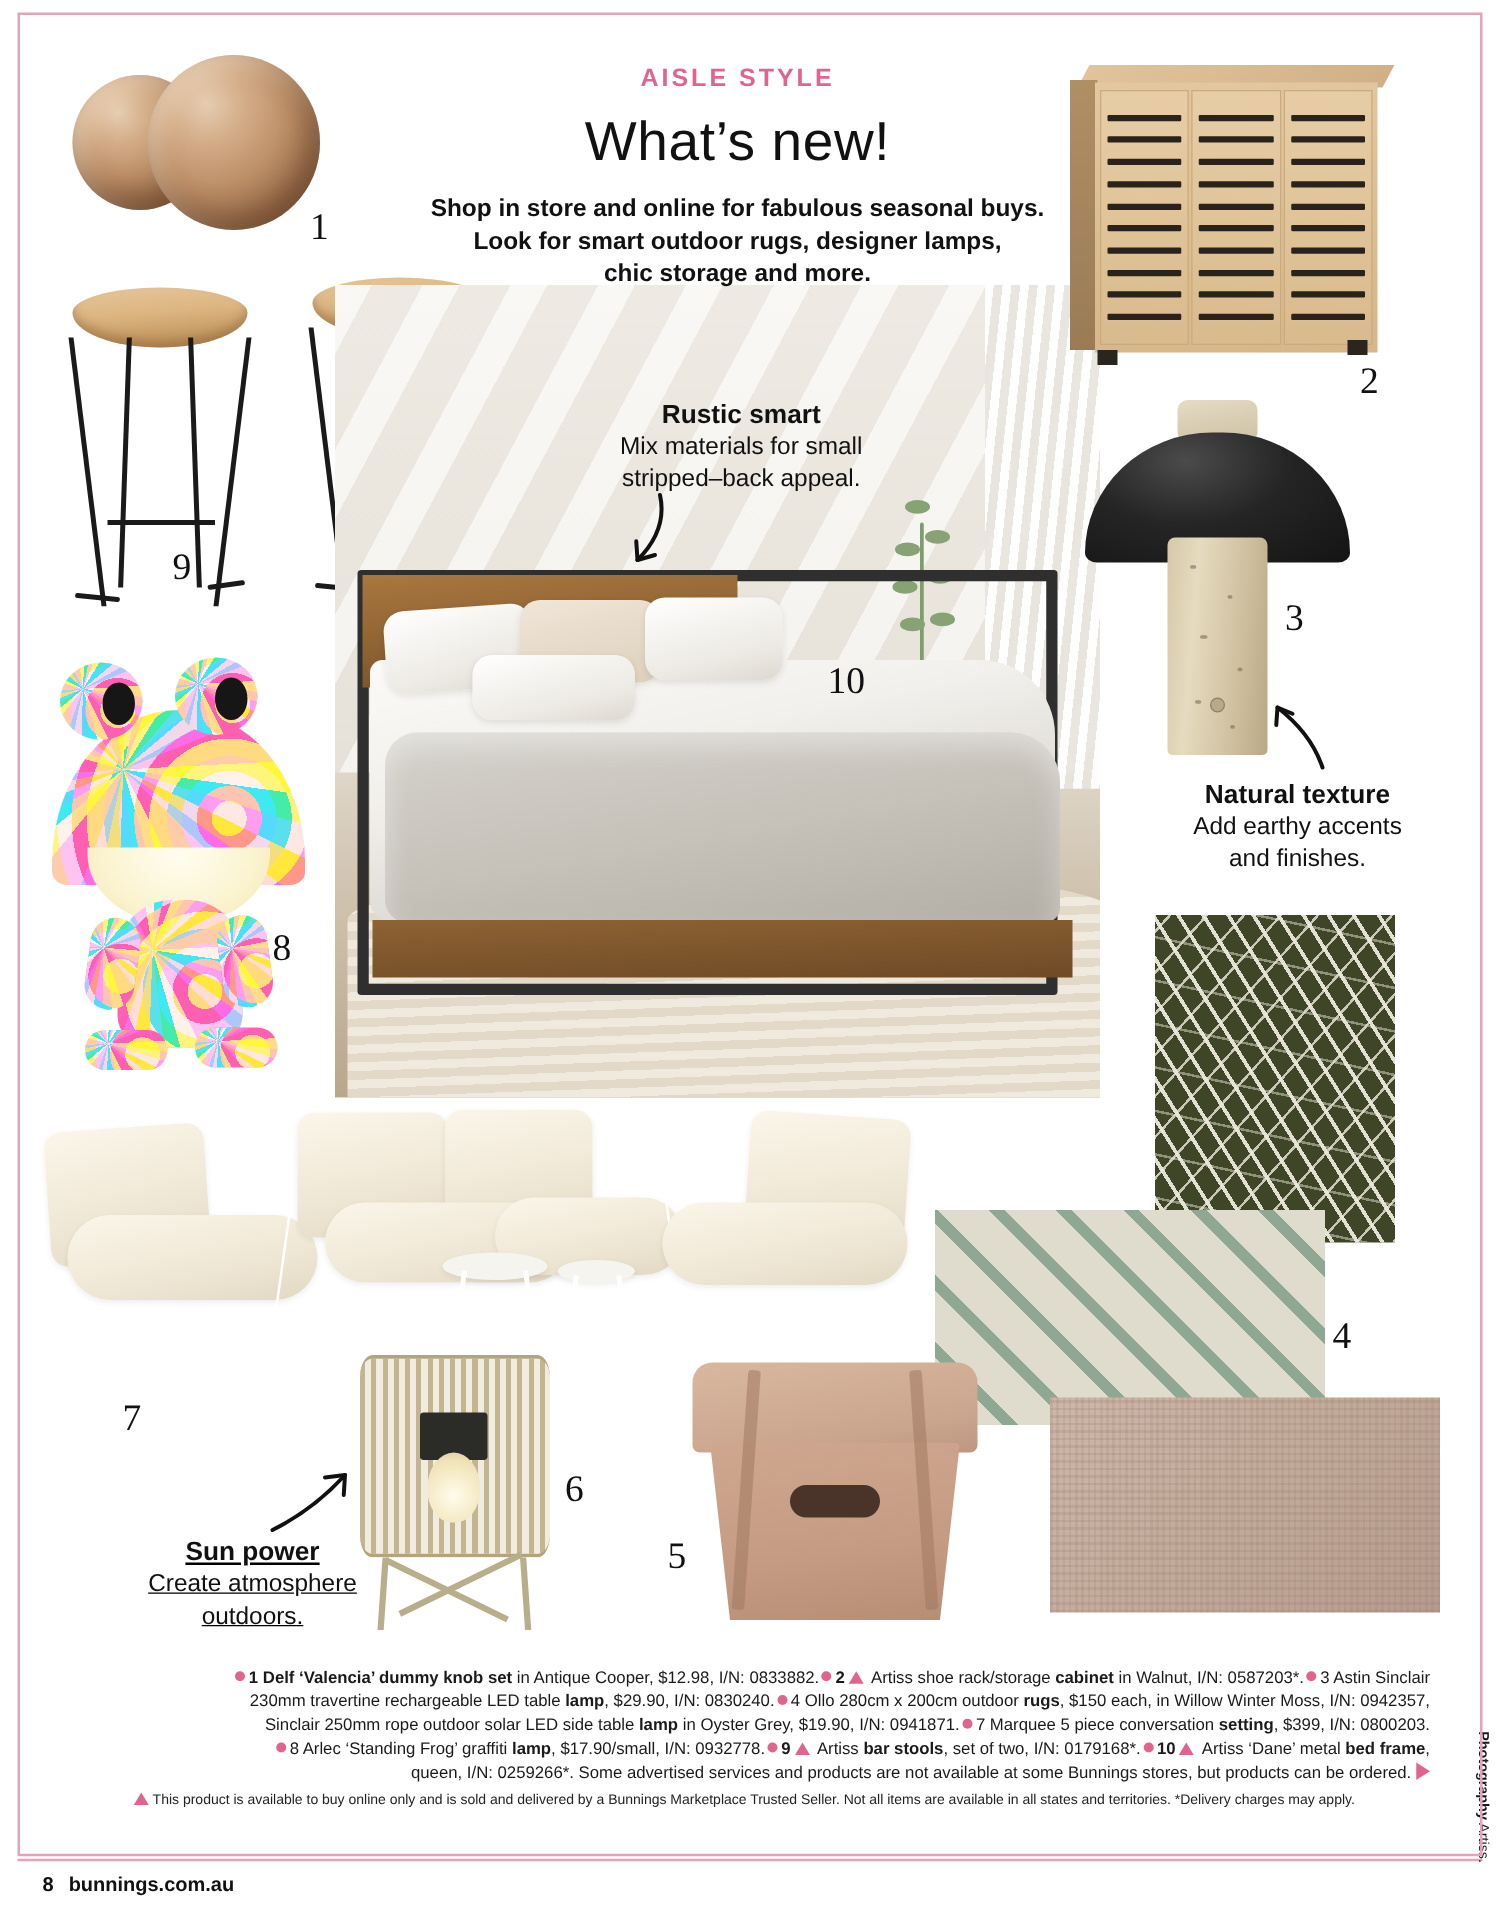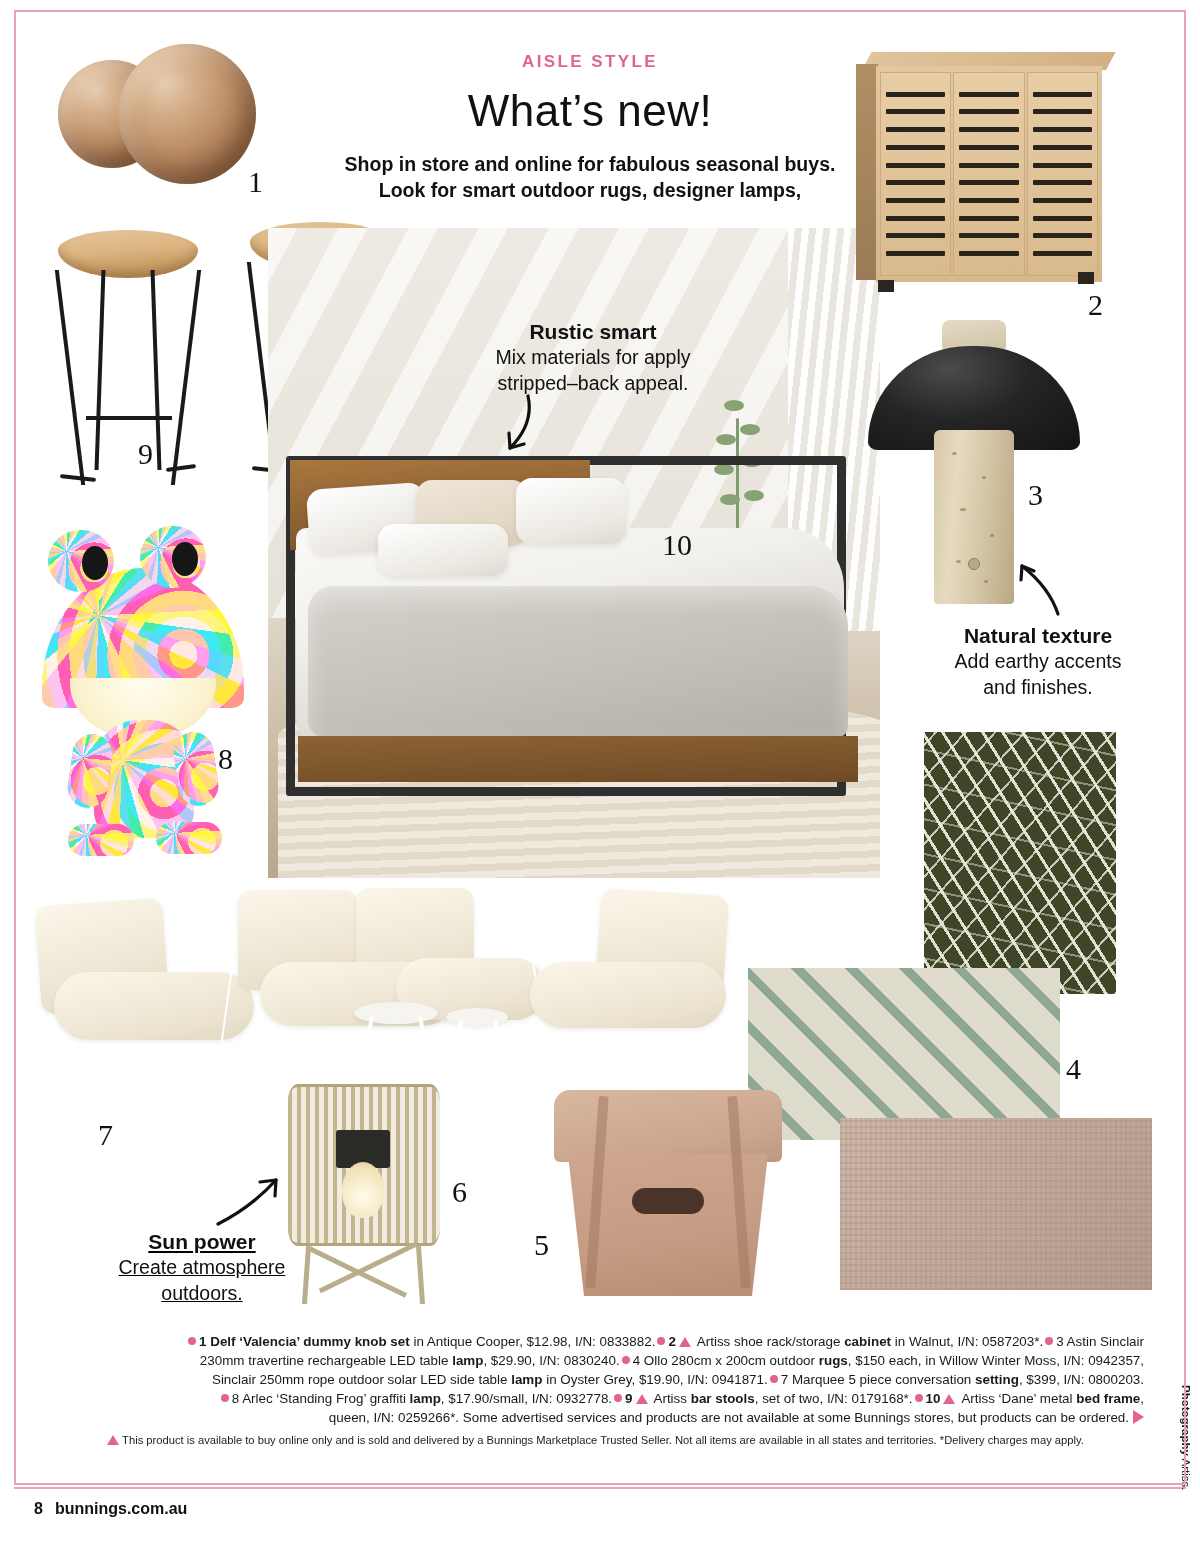--- a/index.html
+++ b/index.html
@@ -14,21 +14,21 @@
     position: absolute;
     left: 14px; top: 10px; right: 14px; bottom: 58px;
     border: 2px solid #e3a3bd;
     pointer-events: none;
     z-index: 60;
   }
 
   
   .header { position: absolute; left: 330px; top: 52px; width: 520px; text-align: center; z-index: 5;}
   .eyebrow {
-    color: #e0648f; font-weight: bold; font-size: 17px;
+    color: #e0648f; font-weight: bold; font-size: 20px;
     letter-spacing: 2.4px;
   }
   .headline {
     font-size: 44px; font-weight: 400; color: #111;
     margin-top: 14px; letter-spacing: 0.5px;
   }
   .subcopy {
     font-size: 19.5px; font-weight: bold; color: #111;
     margin-top: 16px; line-height: 1.33;
   }
@@ -475,21 +475,21 @@
   <div class="cb">Add earthy accents</div>
   <div class="cb">and finishes.</div>
 </div>
 <svg class="arrow" style="left:1000px; top:548px;" width="70" height="72" viewBox="0 0 70 72">
   <path d="M58 66 C 52 48, 40 32, 22 18" stroke="#111" stroke-width="3.2" fill="none" stroke-linecap="round"></path>
   <path d="M22 18 L 34 23 M22 18 L 21 32" stroke="#111" stroke-width="3.2" fill="none" stroke-linecap="round"></path>
 </svg>
 
 <div class="callout" style="left:470px; top:318px; width:246px;">
   <div class="ct">Rustic smart</div>
-  <div class="cb">Mix materials for apply</div>
+  <div class="cb">Mix materials for small</div>
   <div class="cb">stripped–back appeal.</div>
 
 </div>
 <svg class="arrow" style="left:486px; top:388px;" width="70" height="72" viewBox="0 0 70 72">
   <path d="M42 8 C 46 26, 40 44, 24 60" stroke="#111" stroke-width="3.2" fill="none" stroke-linecap="round"></path>
   <path d="M24 60 L 23 45 M24 60 L 38 56" stroke="#111" stroke-width="3.2" fill="none" stroke-linecap="round"></path>
 </svg>
 
 <div class="art rug rug-leaf"></div>
 <div class="art rug rug-diamond"></div>
@@ -550,20 +550,21 @@
   <div class="sb-handle"></div>
 </div>
 <div class="num" style="left:534px; top:1228px;">5</div>
 
 <div class="header">
   <div class="eyebrow">AISLE STYLE</div>
   <div class="headline">What’s new!</div>
   <div class="subcopy">
     <div>Shop in store and online for fabulous seasonal buys.</div>
     <div>Look for smart outdoor rugs, designer lamps,</div>
+    <div>chic storage and more.</div>
   </div>
 </div>
 
 <div class="footer">
   <div class="fine">
     <span class="dot"></span><b>1 Delf ‘Valencia’ dummy </b><b>knob set</b><span> in Antique Cooper, $12.98, I/N: 0833882.</span><span class="dot"></span><b>2</b><span class="tri"></span><span> Artiss shoe rack/storage </span><b>cabinet</b><span> in Walnut, I/N: 0587203*.</span><span class="dot"></span><span>3 Astin Sinclair</span>
   </div>
   <div class="fine">
     <span>230mm travertine rechargeable LED table </span><b>lamp</b><span>, $29.90, I/N: 0830240.</span><span class="dot"></span><span>4 Ollo 280cm x 200cm outdoor </span><b>rugs</b><span>, $150 each, in Willow Winter Moss, I/N: 0942357,</span>
   </div>

